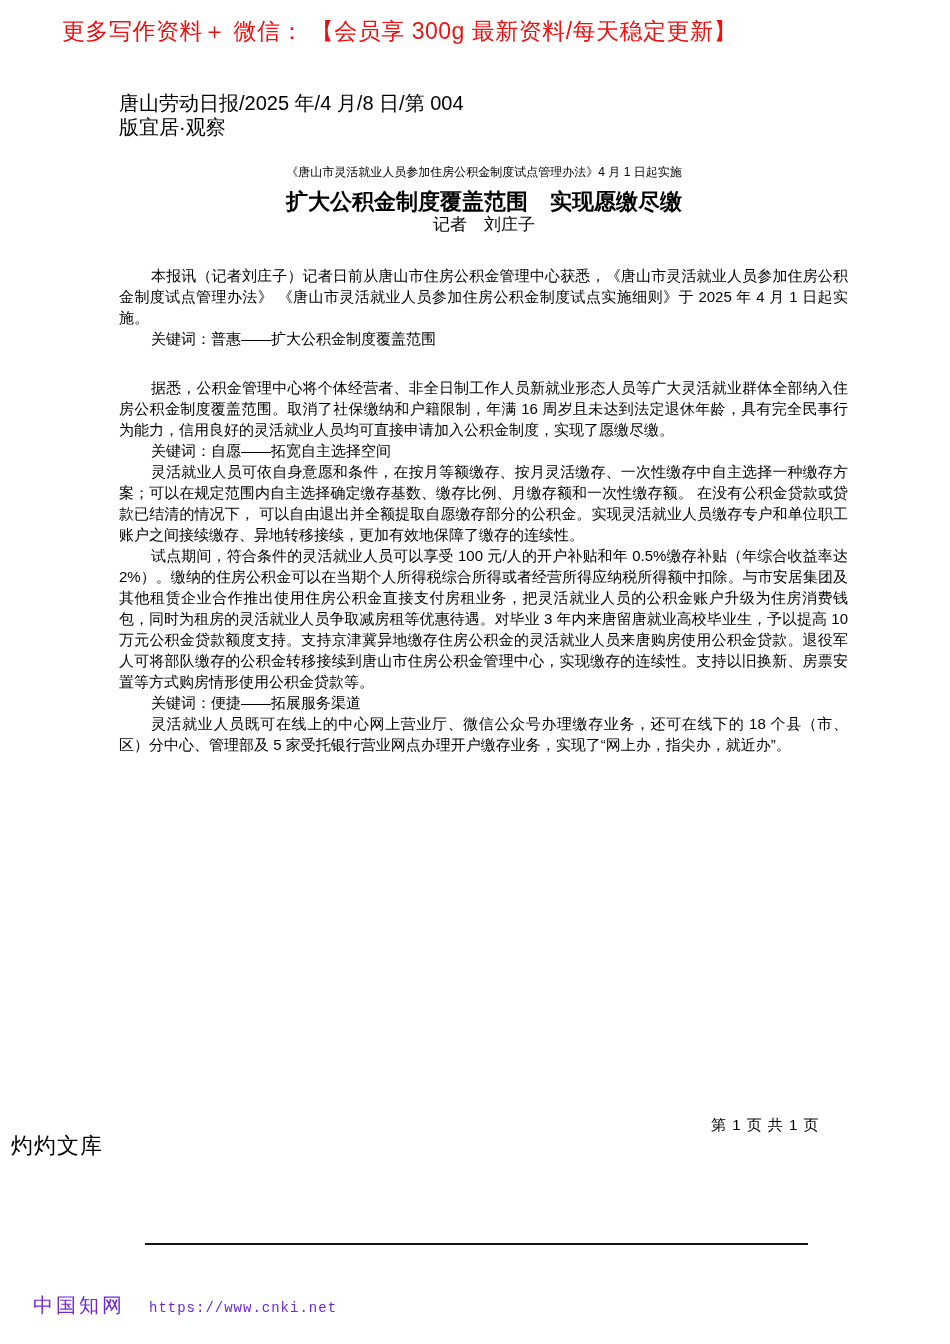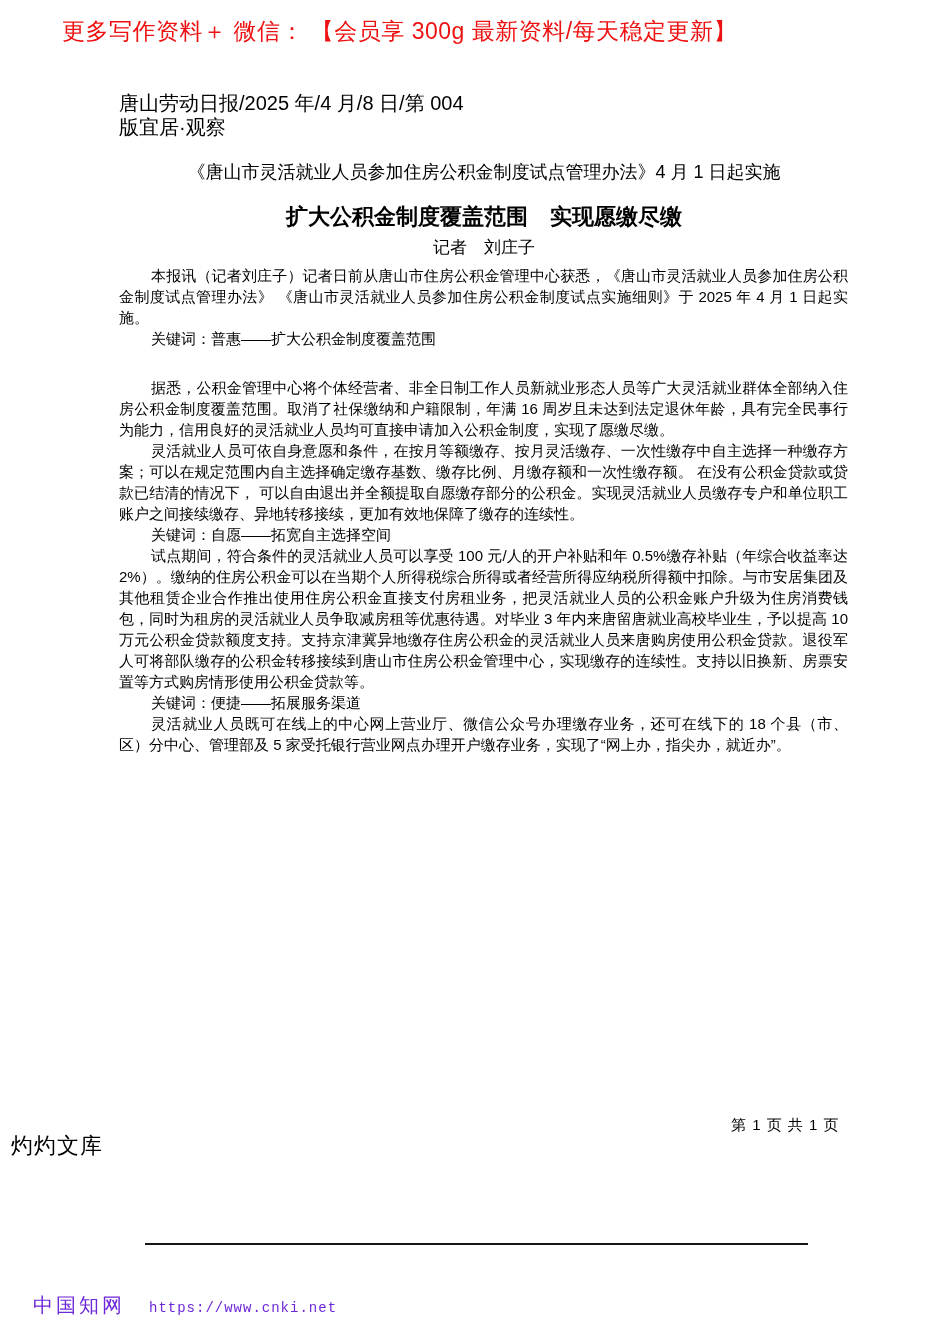--- a/index.html
+++ b/index.html
@@ -33,33 +33,32 @@
   }
 
   .headings {
     position: absolute;
     left: 110px;
     top: 160px;
     width: 748px;
     text-align: center;
   }
   .title {
-    font-size: 18px;
+    font-size: 12px;
     line-height: 24px;
     white-space: nowrap;
   }
   .subtitle {
     font-size: 22px;
     font-weight: bold;
-    margin-top: 20px;
+    margin-top: 5px;
     line-height: 26px;
   }
   .byline {
     font-size: 17px;
-    margin-top: 8px;
     line-height: 20px;
   }
 
   .article-body {
     position: absolute;
     left: 119px;
     top: 265px;
     width: 729px;
     font-size: 15px;
     line-height: 21px;
@@ -73,21 +72,20 @@
     margin-bottom: 28px;
   }
 
   .page-indicator {
     position: absolute;
     left: 711px;
     top: 1116px;
     font-size: 15px;
     letter-spacing: 1px;
     white-space: nowrap;
-    margin-left: 20px;
   }
 
   .library-name {
     position: absolute;
     left: 11px;
     top: 1131px;
     font-size: 22px;
     letter-spacing: 1px;
   }
 
@@ -134,22 +132,22 @@
 <div class="headings">
   <div class="title">《唐山市灵活就业人员参加住房公积金制度试点管理办法》4 月 1 日起实施</div>
   <div class="subtitle">扩大公积金制度覆盖范围　实现愿缴尽缴</div>
   <div class="byline">记者　刘庄子</div>
 </div>
 
 <div class="article-body">
   <p>本报讯（记者刘庄子）记者日前从唐山市住房公积金管理中心获悉，《唐山市灵活就业人员参加住房公积金制度试点管理办法》 《唐山市灵活就业人员参加住房公积金制度试点实施细则》于 2025 年 4 月 1 日起实施。</p>
   <p class="gap-after">关键词：普惠——扩大公积金制度覆盖范围</p>
   <p>据悉，公积金管理中心将个体经营者、非全日制工作人员新就业形态人员等广大灵活就业群体全部纳入住房公积金制度覆盖范围。取消了社保缴纳和户籍限制，年满 16 周岁且未达到法定退休年龄，具有完全民事行为能力，信用良好的灵活就业人员均可直接申请加入公积金制度，实现了愿缴尽缴。</p>
+  <p>关键词：自愿——拓宽自主选择空间</p>
   <p>灵活就业人员可依自身意愿和条件，在按月等额缴存、按月灵活缴存、一次性缴存中自主选择一种缴存方案；可以在规定范围内自主选择确定缴存基数、缴存比例、月缴存额和一次性缴存额。 在没有公积金贷款或贷款已结清的情况下， 可以自由退出并全额提取自愿缴存部分的公积金。实现灵活就业人员缴存专户和单位职工账户之间接续缴存、异地转移接续，更加有效地保障了缴存的连续性。</p>
-  <p>关键词：自愿——拓宽自主选择空间</p>
   <p>试点期间，符合条件的灵活就业人员可以享受 100 元/人的开户补贴和年 0.5%缴存补贴（年综合收益率达 2%）。缴纳的住房公积金可以在当期个人所得税综合所得或者经营所得应纳税所得额中扣除。与市安居集团及其他租赁企业合作推出使用住房公积金直接支付房租业务，把灵活就业人员的公积金账户升级为住房消费钱包，同时为租房的灵活就业人员争取减房租等优惠待遇。对毕业 3 年内来唐留唐就业高校毕业生，予以提高 10 万元公积金贷款额度支持。支持京津冀异地缴存住房公积金的灵活就业人员来唐购房使用公积金贷款。退役军人可将部队缴存的公积金转移接续到唐山市住房公积金管理中心，实现缴存的连续性。支持以旧换新、房票安置等方式购房情形使用公积金贷款等。</p>
   <p>关键词：便捷——拓展服务渠道</p>
   <p>灵活就业人员既可在线上的中心网上营业厅、微信公众号办理缴存业务，还可在线下的 18 个县（市、区）分中心、管理部及 5 家受托银行营业网点办理开户缴存业务，实现了“网上办，指尖办，就近办”。</p>
 </div>
 
 <div class="page-indicator">第 1 页 共 1 页</div>
 
 <div class="library-name">灼灼文库</div>
 
 <div class="divider"></div>

